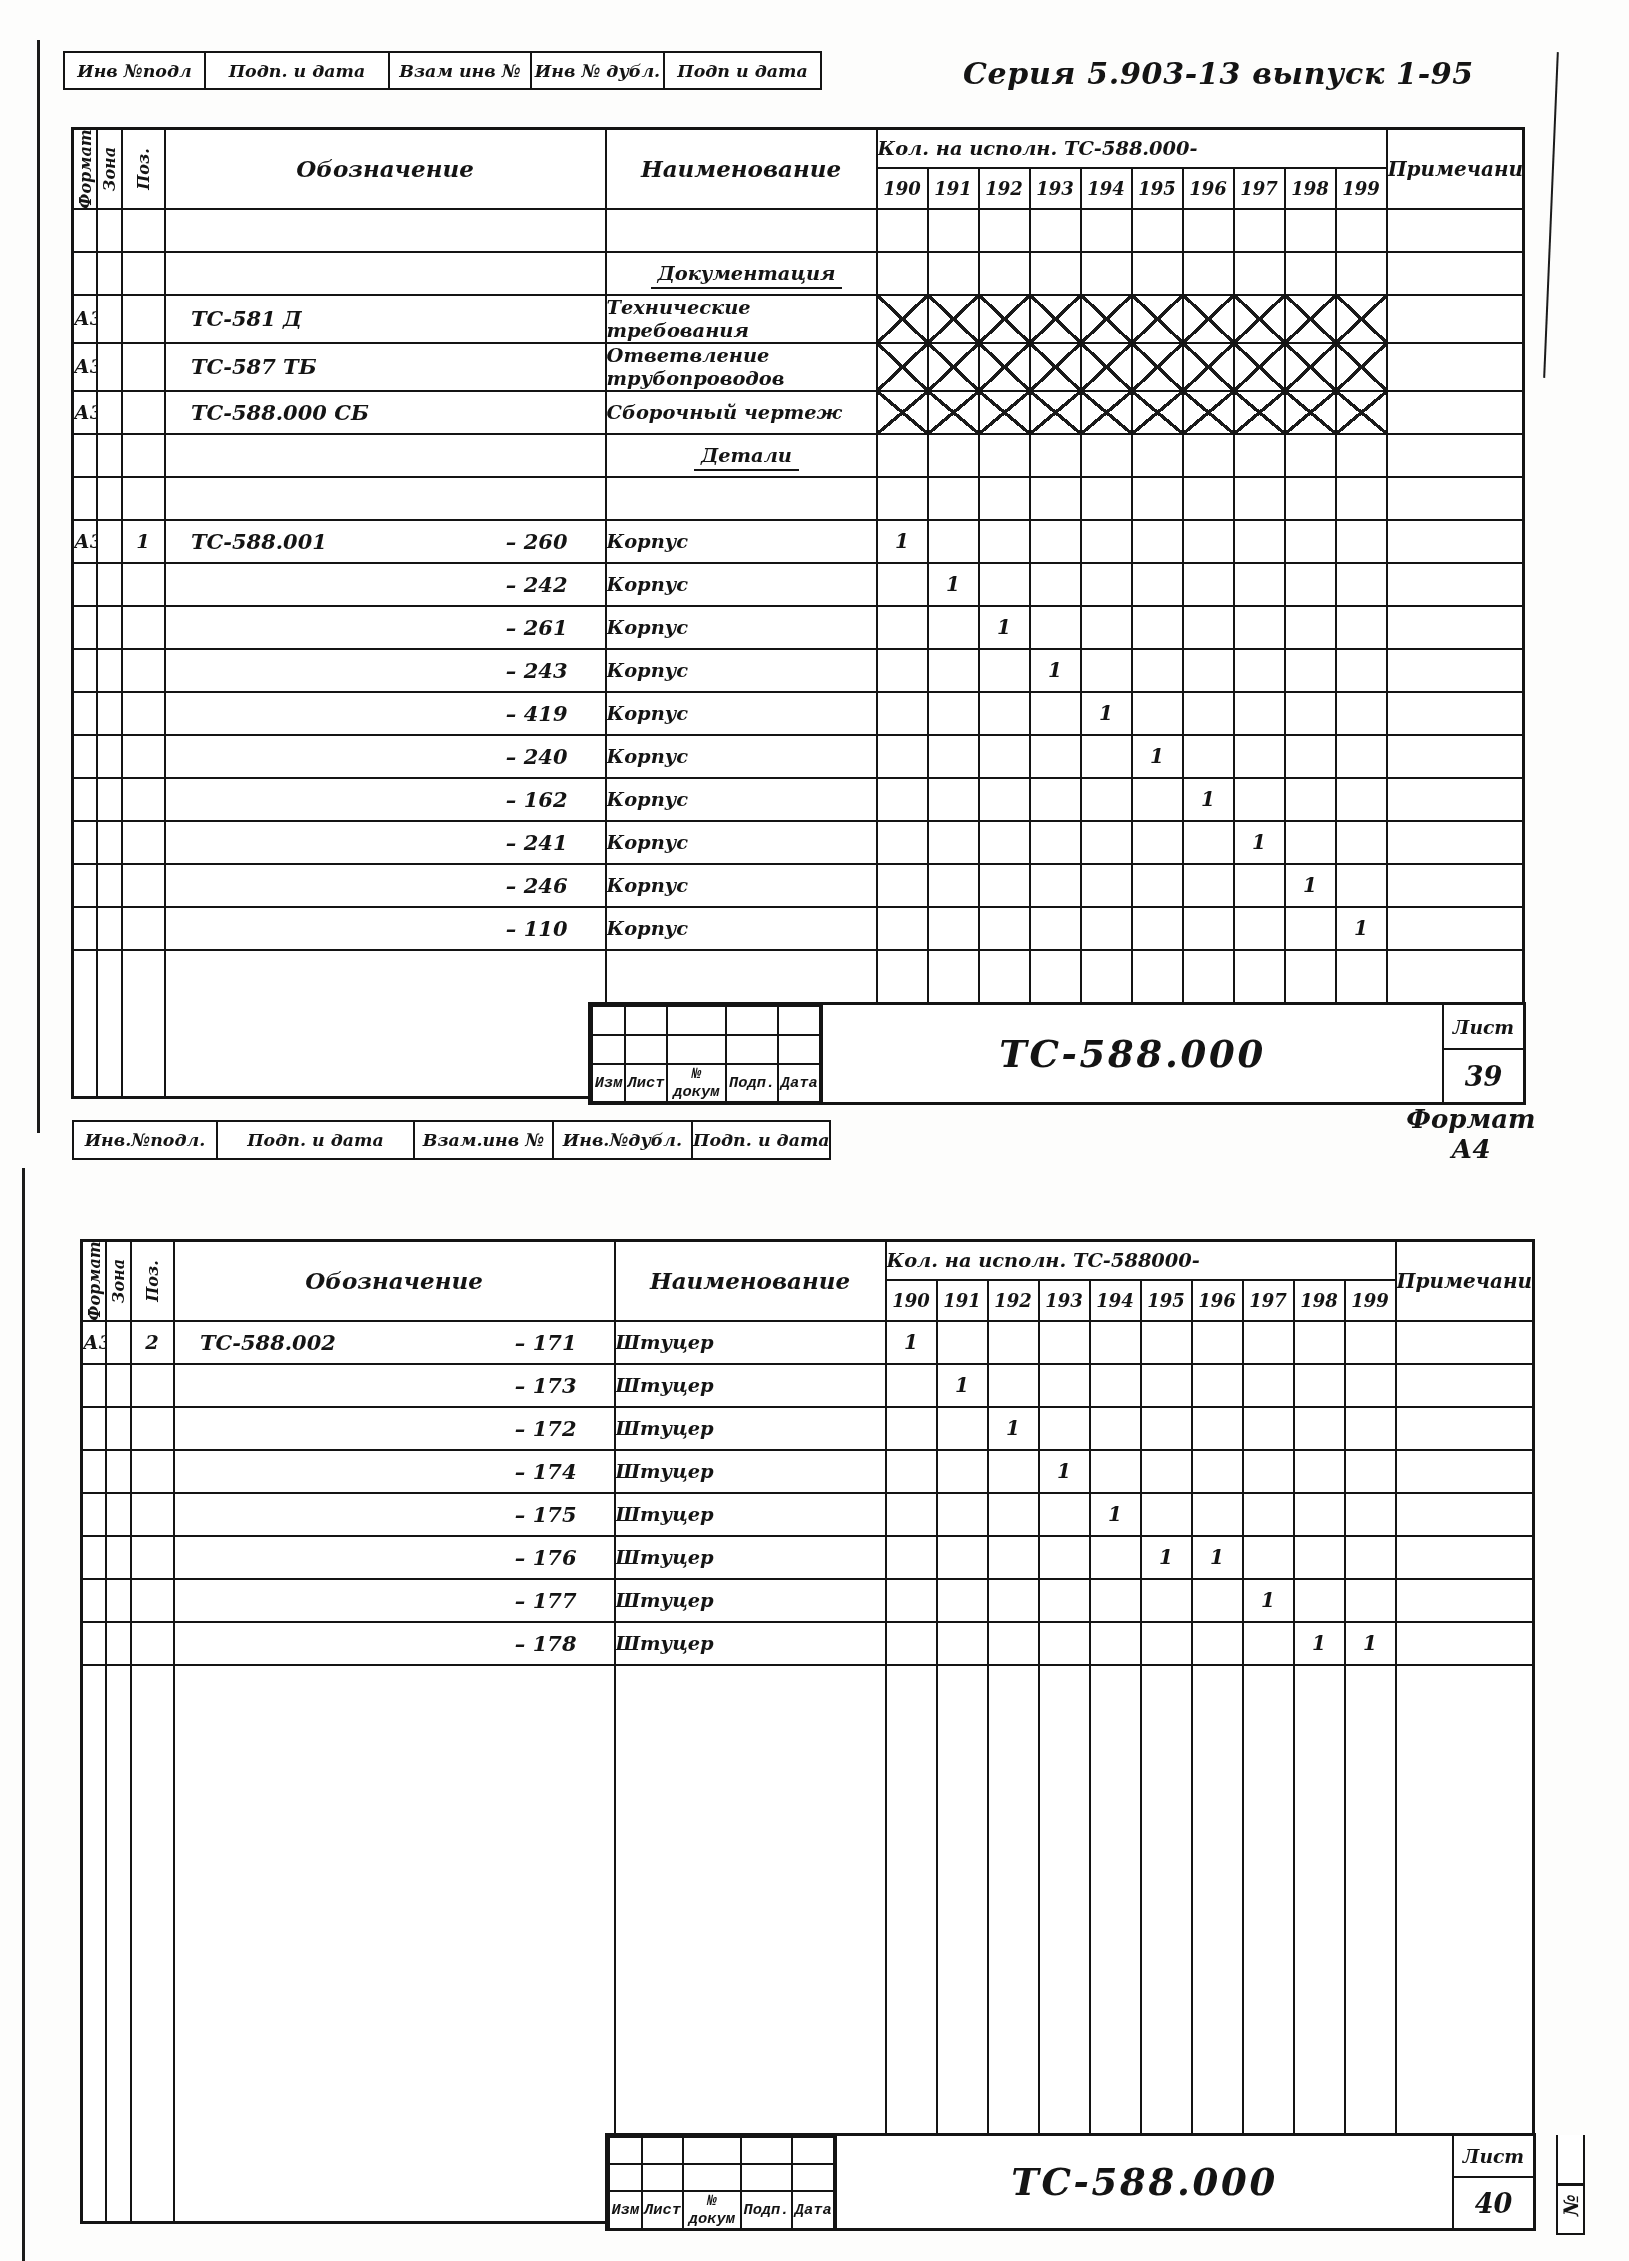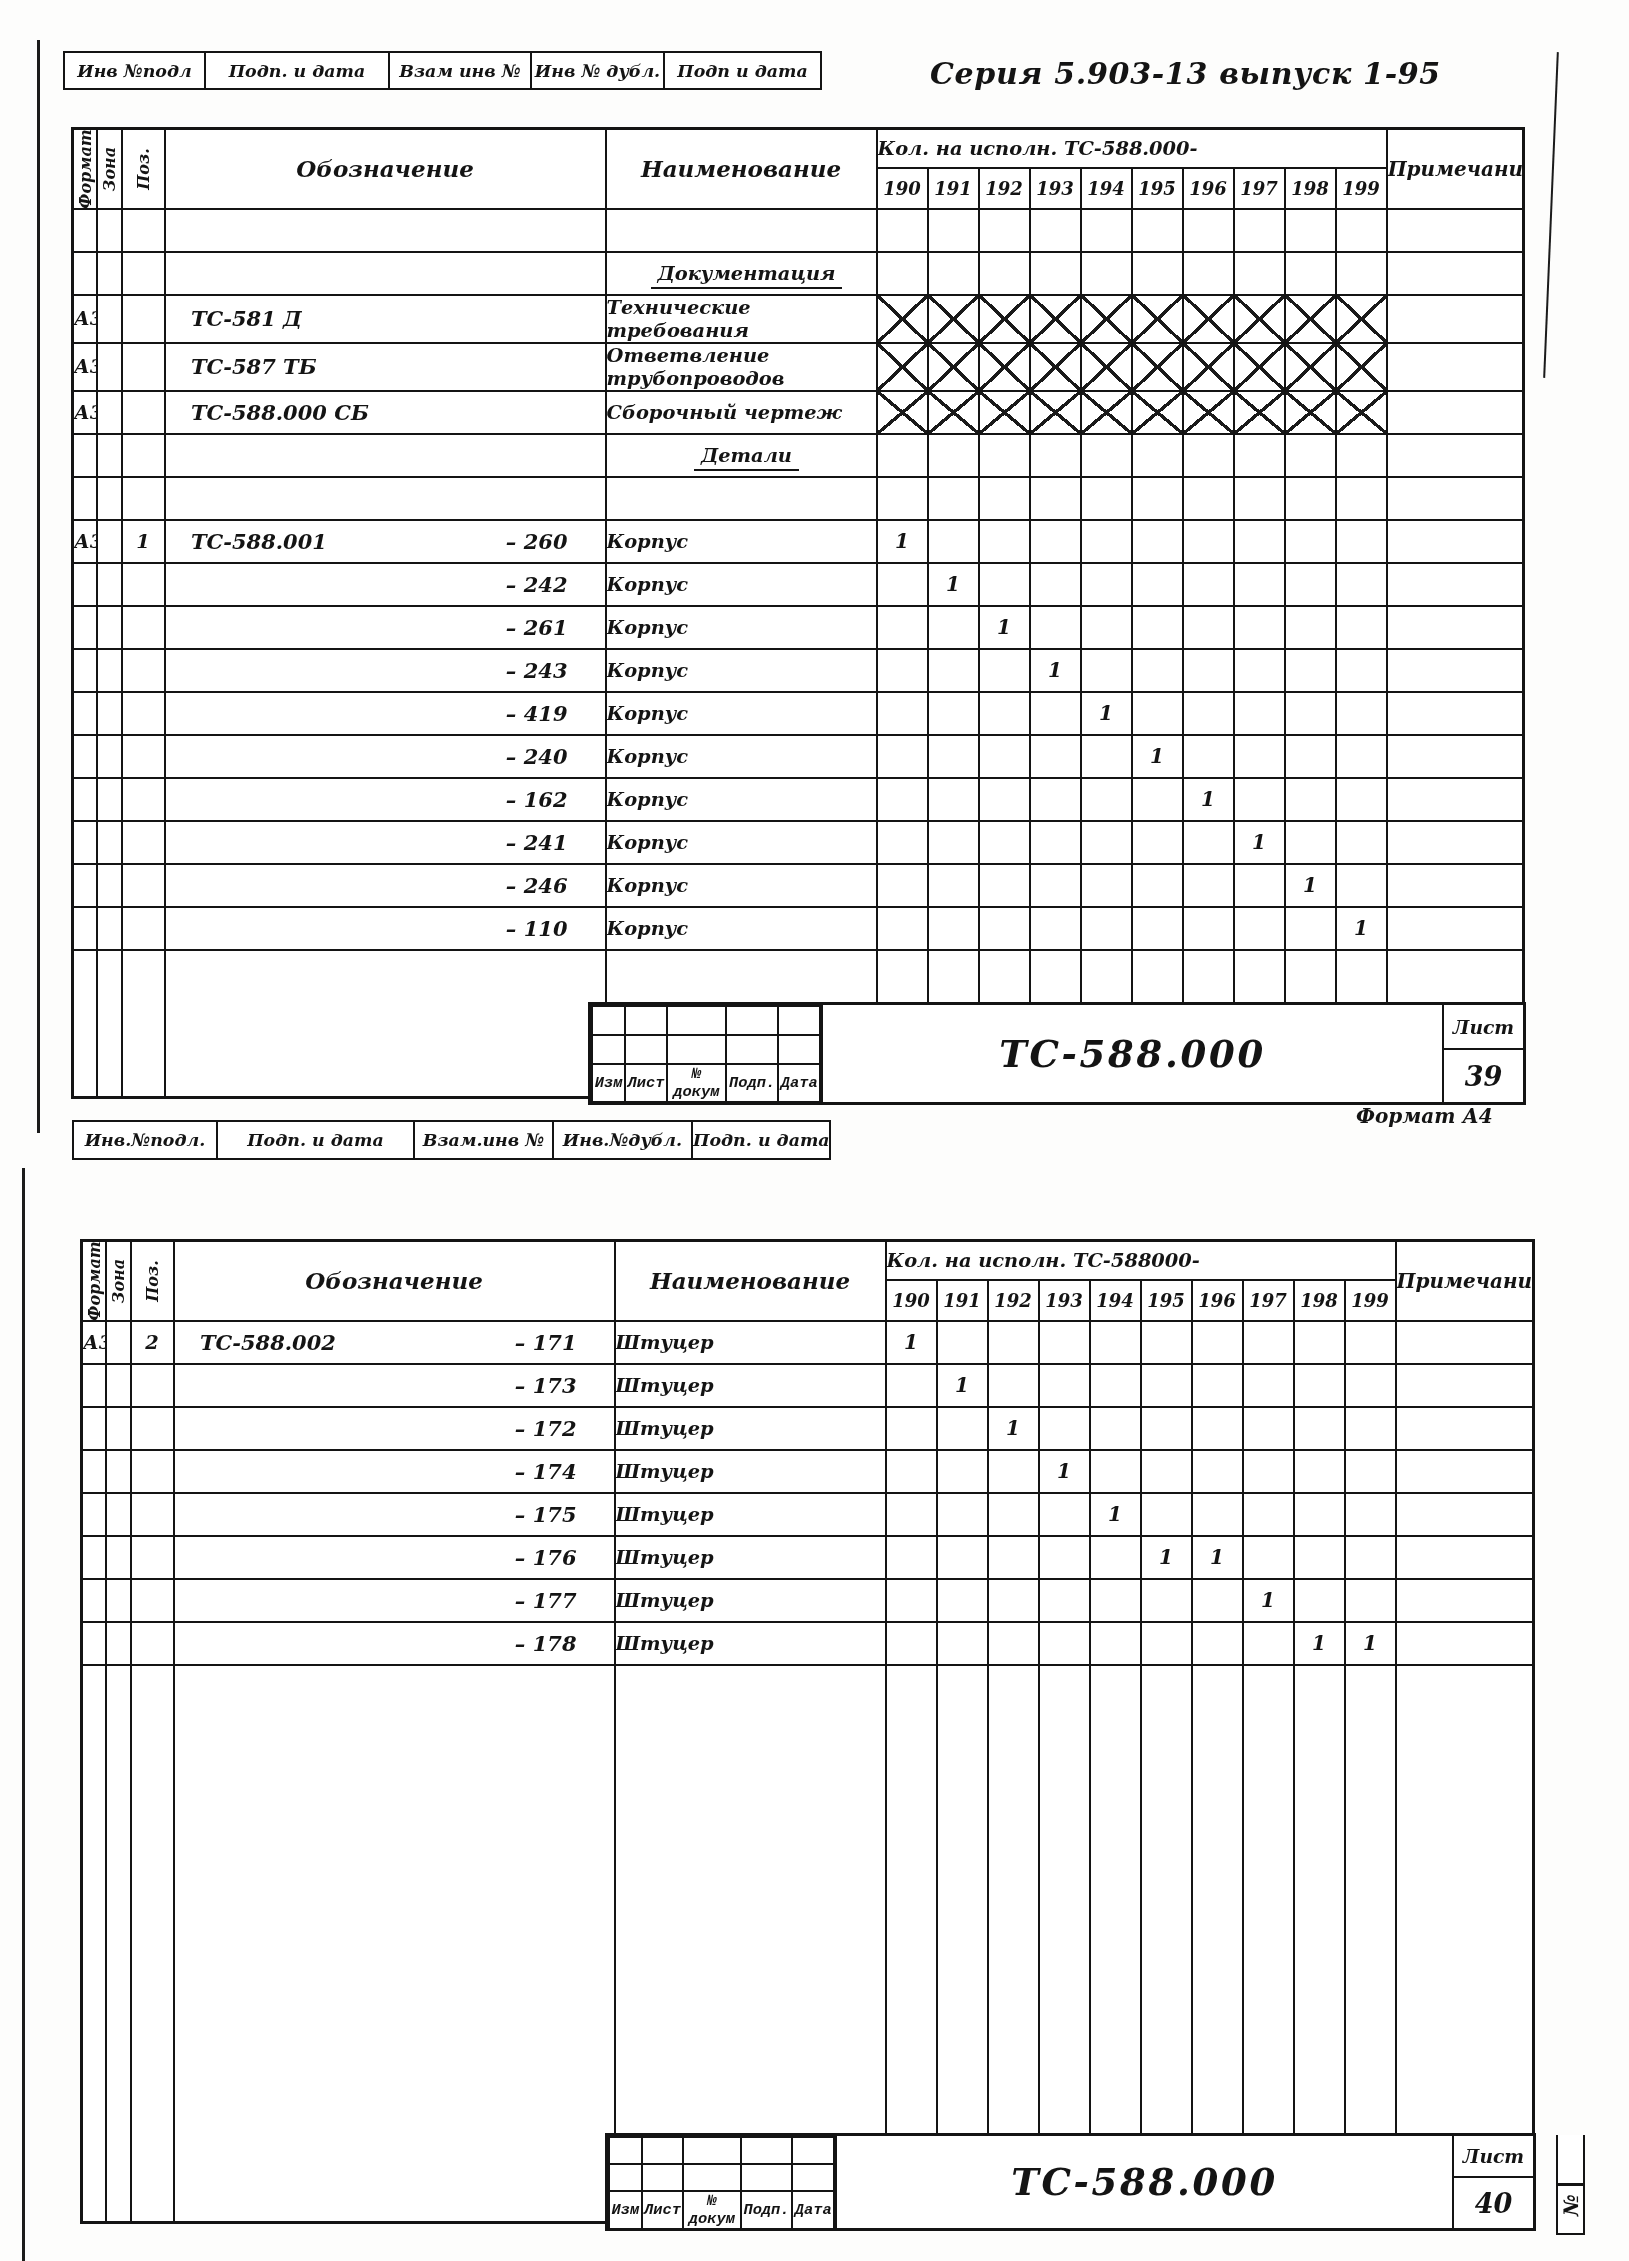--- a/index.html
+++ b/index.html
@@ -1,18 +1,18 @@
 <!DOCTYPE html>
 <html style="font-size:10.7px"><head>
 <meta charset="utf-8">
 <style>
   html,body{margin:0;padding:0;}
   body{width:1630px;height:2261px;position:relative;background:#fdfdfc;
        font-family:"DejaVu Serif",serif;font-style:italic;font-weight:700;color:#141414;}
-  .abs{position:absolute;}
+  .abs{position:absolute;margin-left:33px;}
   
   table.spec{position:absolute;border-collapse:collapse;table-layout:fixed;background:#fff;
              border:3.3px solid #141414;}
   .spec th,.spec td{border:2px solid #141414;padding:0;overflow:hidden;font-weight:700;}
   .spec thead th{font-style:italic;}
   .vth{position:relative;overflow:visible;}
   .vert{position:absolute;left:50%;top:50%;transform:translate(-50%,-50%) rotate(-90deg);
         white-space:nowrap;font-size:16px;}
   .hname{font-size:23px;text-align:center;}
   .qtit{font-size:19.4px;text-align:left;padding-left:9.4px;}
@@ -41,21 +41,21 @@
   .tb-grid{border-collapse:collapse;font-family:Liberation Mono, monospace;}
   .tb-grid td{border:2px solid #141414;font-size:15.4px;text-align:center;padding:0 1.3px;}
   .tb-doc{flex:1;display:flex;align-items:center;justify-content:center;
           border-left:2.7px solid #141414;border-right:2.7px solid #141414;
           font-size:37px;letter-spacing:2.7px;white-space:nowrap;}
   .tb-list{width:79px;display:flex;flex-direction:column;}
   .tb-list .lab{height:43px;border-bottom:2.7px solid #141414;display:flex;align-items:center;justify-content:center;font-size:18.7px;}
   .tb-list .num{flex:1;display:flex;align-items:center;justify-content:center;font-size:27px;}
   .vline{position:absolute;background:#1b1b1b;}
   #page-title{font-size:30px;letter-spacing:0.7px;white-space:nowrap;}
-  #format-note{font-size:20px;text-align:left;}
+  #format-note{font-size:26px;text-align:center;}
   #corner-strip{position:absolute;border-left:2.7px solid #141414;border-right:2.7px solid #141414;
                 border-bottom:2.7px solid #141414;background:#fff;}
   #corner-strip .div{position:absolute;left:0;right:0;top:48px;height:2.7px;background:#141414;}
   #corner-mark{position:absolute;left:50%;top:70px;transform:translate(-50%,-50%) rotate(-90deg);
                font-size:20px;}
 </style>
 </head>
 <body>
 
 <div class="vline" style="left:37px;top:40px;width:2.7px;height:1093px;"></div>

